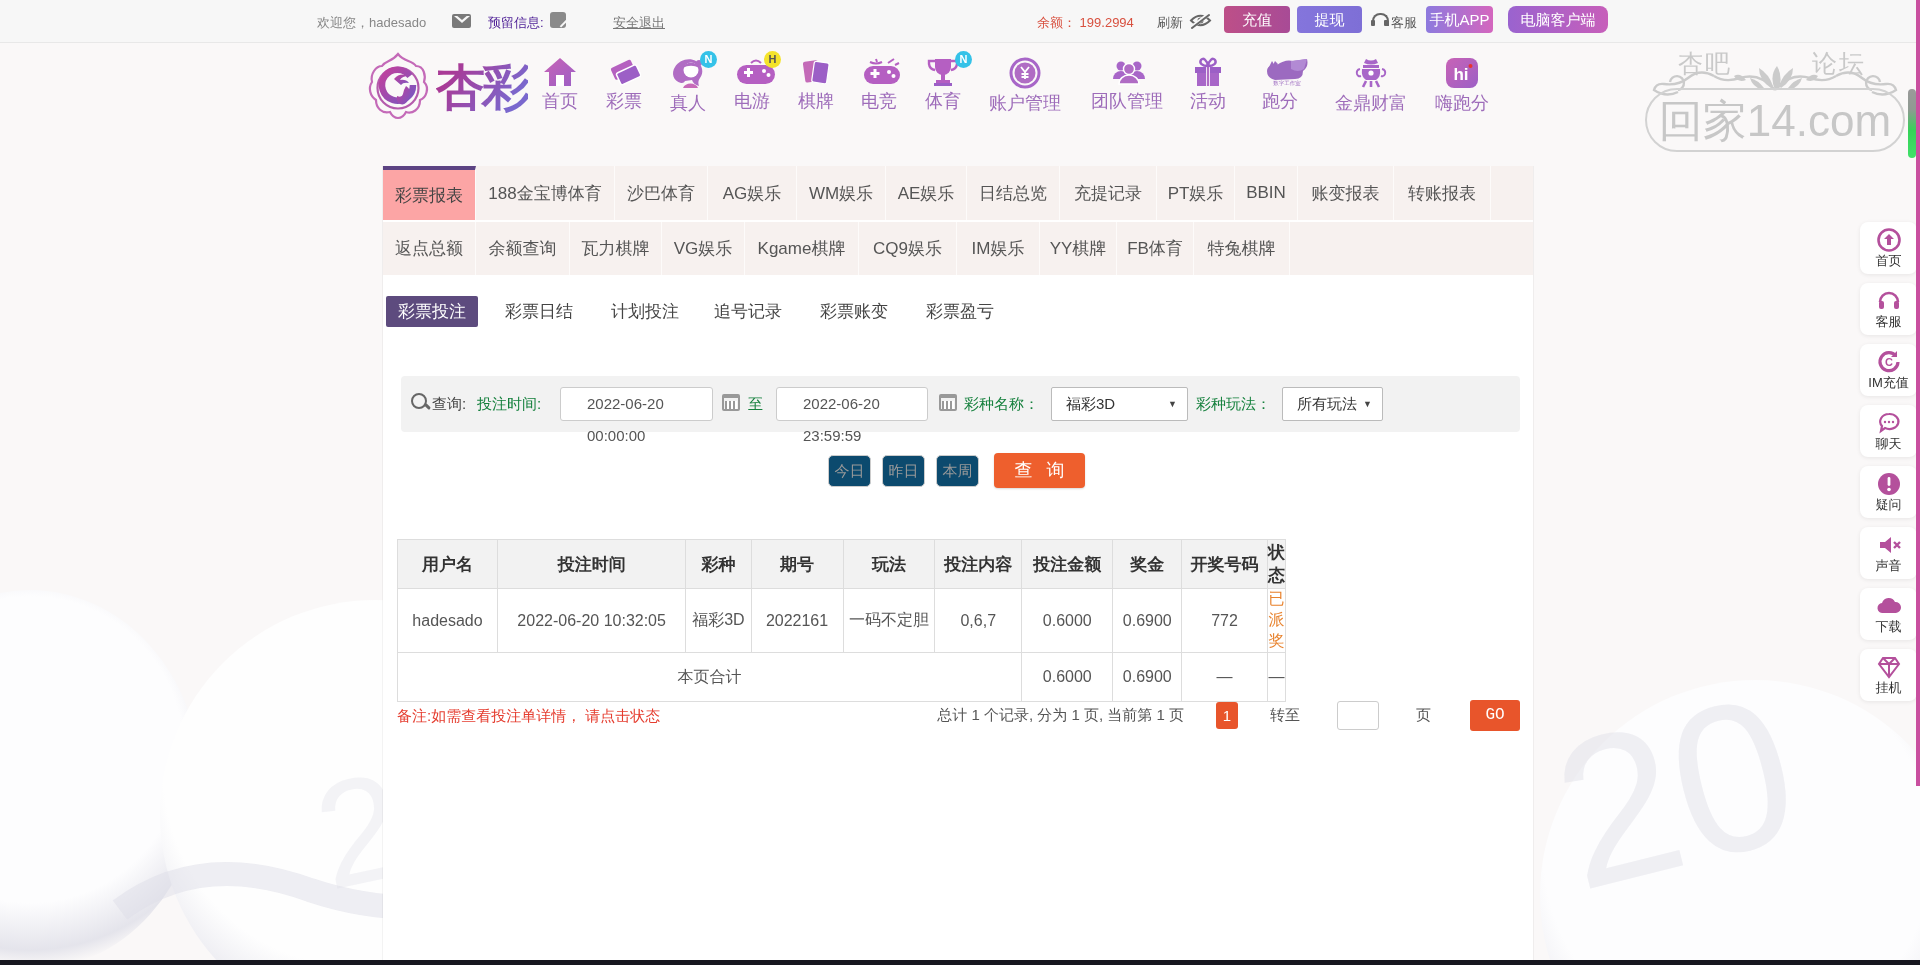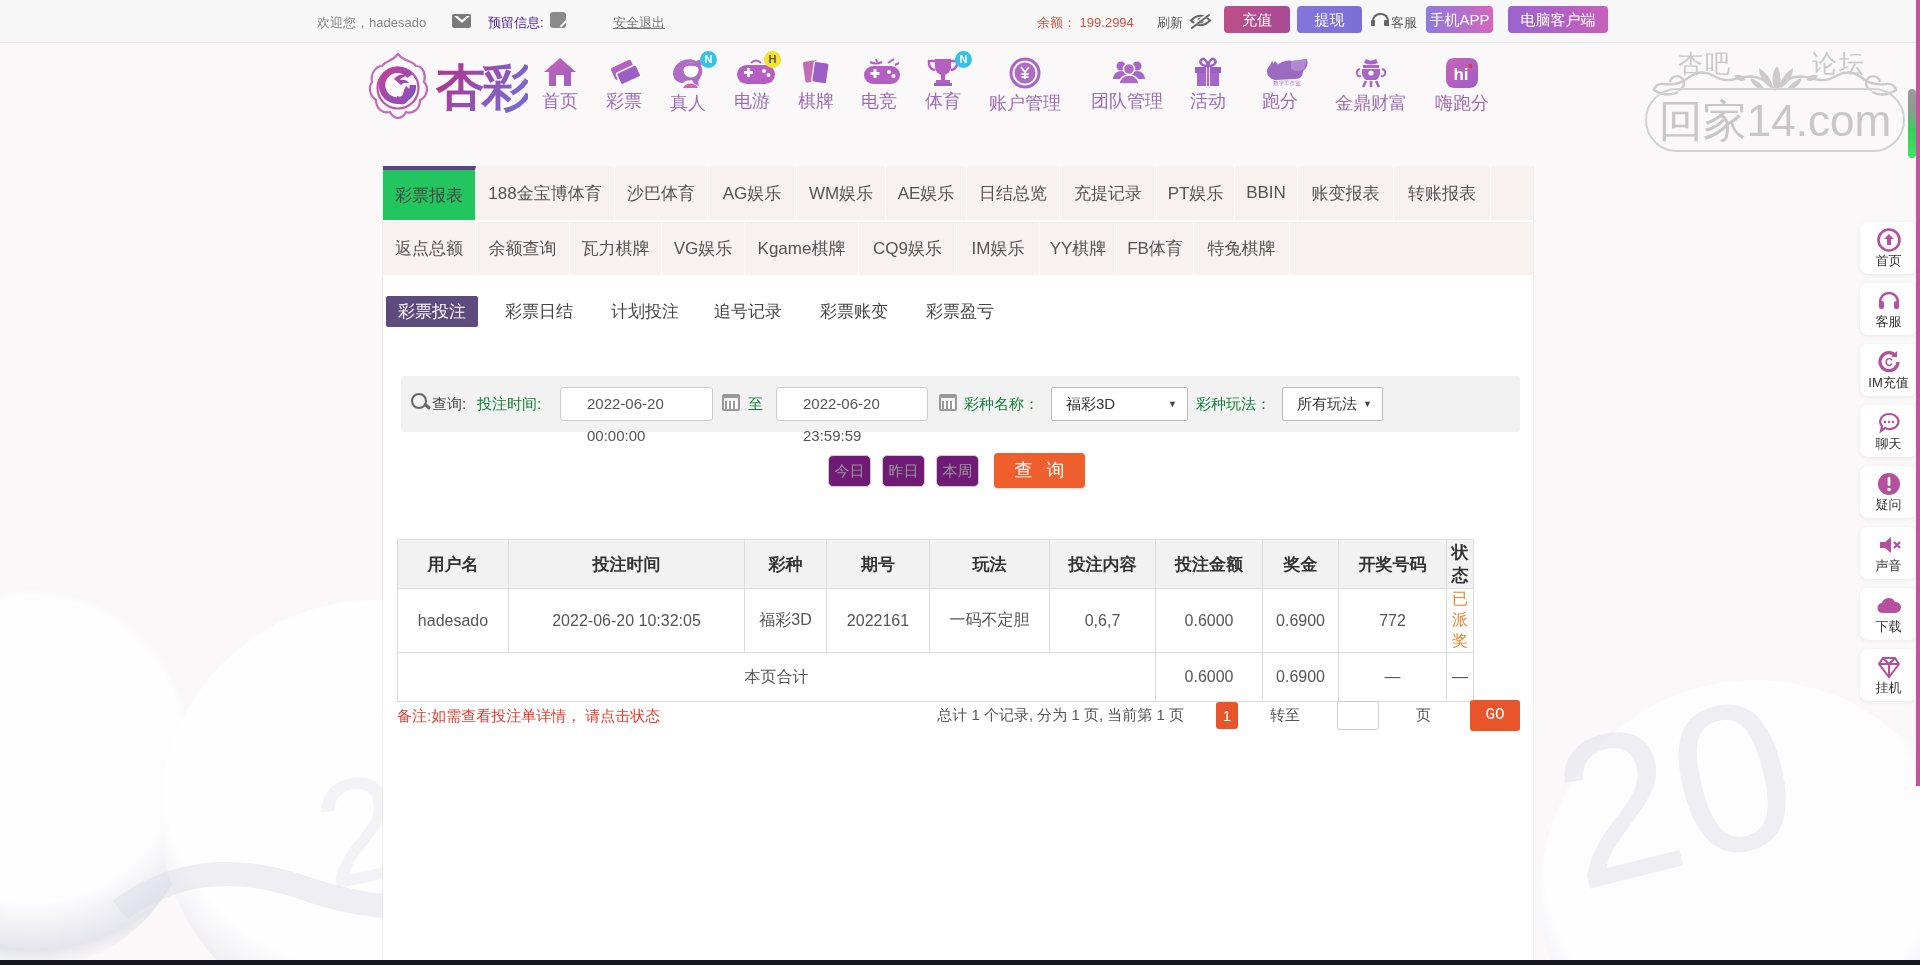--- a/index.html
+++ b/index.html
@@ -16,21 +16,21 @@
 .ic-edit{position:absolute;left:550px;top:12px;width:16px;height:16px;background:#8a8a8a;border-radius:3px;}
 .ic-edit:before{content:"";position:absolute;left:4px;top:4px;width:10px;height:2px;background:#f7f7f7;transform:rotate(-45deg) translate(-1px,8px);}
 .topbar .logout{position:absolute;left:613px;top:14px;font-size:13px;color:#777;text-decoration:underline;}
 .topbar .bal{position:absolute;left:1037px;top:14px;font-size:13px;color:#d8503f;}
 .topbar .refresh{position:absolute;left:1157px;top:14px;font-size:13px;color:#555;}
 .tbtn{position:absolute;top:6px;height:27px;border-radius:4px;color:#fff;font-size:15px;text-align:center;line-height:27px;}
 .btn-cz{left:1224px;width:66px;background:linear-gradient(90deg,#bd4f88,#a84b96);}
 .btn-tx{left:1297px;width:65px;background:linear-gradient(90deg,#8475dc,#7e6fd6);}
 .kf{position:absolute;left:1391px;top:14px;font-size:13px;color:#555;}
 .btn-app{left:1426px;width:67px;background:linear-gradient(90deg,#8d7ade,#d466be);}
-.btn-pc{left:1508px;width:100px;background:linear-gradient(90deg,#9a63cf,#c75fba);}
+.btn-pc{left:1508px;width:100px;background:linear-gradient(90deg,#9a63cf,#c75fba);border-radius:8px;}
 
 .ic-hs{position:absolute;width:17px;height:14px;}
 .ic-hs:before{content:"";position:absolute;left:1px;top:0;width:13px;height:11px;border:2.5px solid #666;border-bottom:none;border-radius:8px 8px 0 0;}
 .ic-hs:after{content:"";position:absolute;left:0;top:7px;width:4px;height:6px;background:#666;border-radius:1px;box-shadow:13px 0 0 #666;}
 .hs1{left:1371px;top:13px;}
 
 .ic-eye{position:absolute;left:1189px;top:12px;width:23px;height:17px;}
 
 .hdr{position:absolute;left:0;top:28px;width:1920px;height:122px;}
 .logo{position:absolute;left:366px;top:24px;width:64px;height:76px;}
@@ -46,39 +46,39 @@
 
 .wm{position:absolute;left:1640px;top:44px;width:270px;height:115px;color:#c9c9c9;}
 .wm .t1{position:absolute;left:38px;top:3px;font-size:25px;letter-spacing:2px;}
 .wm .t2{position:absolute;left:172px;top:3px;font-size:25px;letter-spacing:2px;}
 .wm .pill{position:absolute;left:5px;top:44px;width:260px;height:64px;border:2px solid #d2d2d2;border-radius:32px;text-align:center;line-height:62px;font-size:44px;color:#c7c7c7;letter-spacing:0px;}
 
 .main{position:absolute;left:383px;top:166px;width:1150px;height:795px;background:#fff;box-shadow:-1px 0 0 rgba(0,0,0,.045),1px 0 0 rgba(0,0,0,.045);}
 .tabs1{position:absolute;left:0;top:0;width:1150px;height:54px;background:#f7f1ef;display:flex;}
 .tabs2{position:absolute;left:0;top:56px;width:1150px;height:53px;background:#f7f1ef;display:flex;}
 .tab{height:100%;display:flex;align-items:center;justify-content:center;font-size:17px;color:#555;border-right:1px solid #fdfbfa;flex:none;}
-.tab.on{background:#22c55e;border-top:4px solid #5c4383;color:#444;}
+.tab.on{background:#fca5a5;border-top:4px solid #5c4383;color:#444;}
 .subtabs{position:absolute;left:0;top:110px;width:1150px;height:60px;background:#fff;}
 .stab{position:absolute;top:24px;font-size:17px;color:#444;}
 .stab.on{background:#5d4b7e;color:#fff;text-align:center;line-height:31px;font-size:17px;border-radius:2px;}
 
 .spanel{position:absolute;left:18px;top:210px;width:1119px;height:56px;background:#f2f2f2;border-radius:4px;}
 .spl{position:absolute;top:19px;font-size:15px;color:#15803d;}
 .sinput{position:absolute;top:11px;height:34px;background:#fff;border:1px solid #ccc;border-radius:3px;font-size:15px;color:#555;padding-left:26px;line-height:32px;}
 .ssel{position:absolute;top:11px;height:34px;background:#fff;border:1px solid #bbb;border-radius:2px;font-size:15px;color:#333;padding-left:14px;line-height:32px;}
 .ssel:after{content:"▼";position:absolute;right:10px;top:0;font-size:9px;color:#444;line-height:32px;}
 .ic-cal{position:absolute;top:18px;width:18px;height:17px;border:2px solid #999;border-top:4px solid #999;border-radius:2px;background:repeating-linear-gradient(90deg,#999 0 2px,#fff 2px 4px);background-size:12px 9px;background-position:1px 3px;background-repeat:no-repeat;}
 .ic-mag{position:absolute;left:9px;top:16px;width:22px;height:22px;}
 .ic-mag:before{content:"";position:absolute;left:1px;top:1px;width:12px;height:12px;border:2.5px solid #666;border-radius:50%;}
 .ic-mag:after{content:"";position:absolute;left:14px;top:13px;width:7px;height:3px;background:#666;transform:rotate(45deg);border-radius:2px;}
 
-.qbtn{position:absolute;top:289px;width:43px;height:32px;border:1px solid #ccc;border-radius:5px;background:#701a75;color:#999;font-size:15px;text-align:center;line-height:30px;}
+.qbtn{position:absolute;top:289px;width:43px;height:32px;border:1px solid #ccc;border-radius:5px;background:#0c4a6e;color:#999;font-size:15px;text-align:center;line-height:30px;}
 .qsearch{position:absolute;left:611px;top:287px;width:91px;height:35px;background:#ee5f2d;border-radius:4px;color:#fff;font-size:18px;text-align:center;line-height:35px;letter-spacing:14px;text-indent:14px;box-shadow:0 1px 2px rgba(0,0,0,.15);}
 
-.tbl{position:absolute;left:14px;top:373px;width:1077px;border-collapse:collapse;font-size:16px;}
+.tbl{position:absolute;left:14px;top:373px;width:889px;border-collapse:collapse;font-size:16px;}
 .tbl th{background:#f2f2f2;border:1px solid #ddd;height:48px;font-size:17px;color:#333;font-weight:bold;}
 .tbl td{border:1px solid #ddd;height:48px;text-align:center;color:#555;}
 .tbl tr{height:49px;}
 .tbl td.st-paid{color:#e8832e;}
 
 .note{position:absolute;left:14px;top:541px;font-size:15px;color:#e53c2e;}
 .pgn{position:absolute;right:13px;top:534px;height:31px;font-size:15px;color:#555;display:flex;align-items:center;gap:26px;}
 .pgn .cur{display:inline-block;width:22px;height:27px;background:#e8552b;border-radius:3px;color:#fff;text-align:center;line-height:27px;font-size:15px;margin:0 6px;}
 .pgn .jump{display:inline-block;width:42px;height:29px;border:1px solid #ccc;border-radius:3px;background:#fff;margin:0 11px;}
 .pgn .go{display:inline-block;width:50px;height:31px;background:#e8552b;border-radius:3px;color:#fff;text-align:center;line-height:31px;font-size:16px;margin-left:13px;font-family:Liberation Mono, monospace;}

